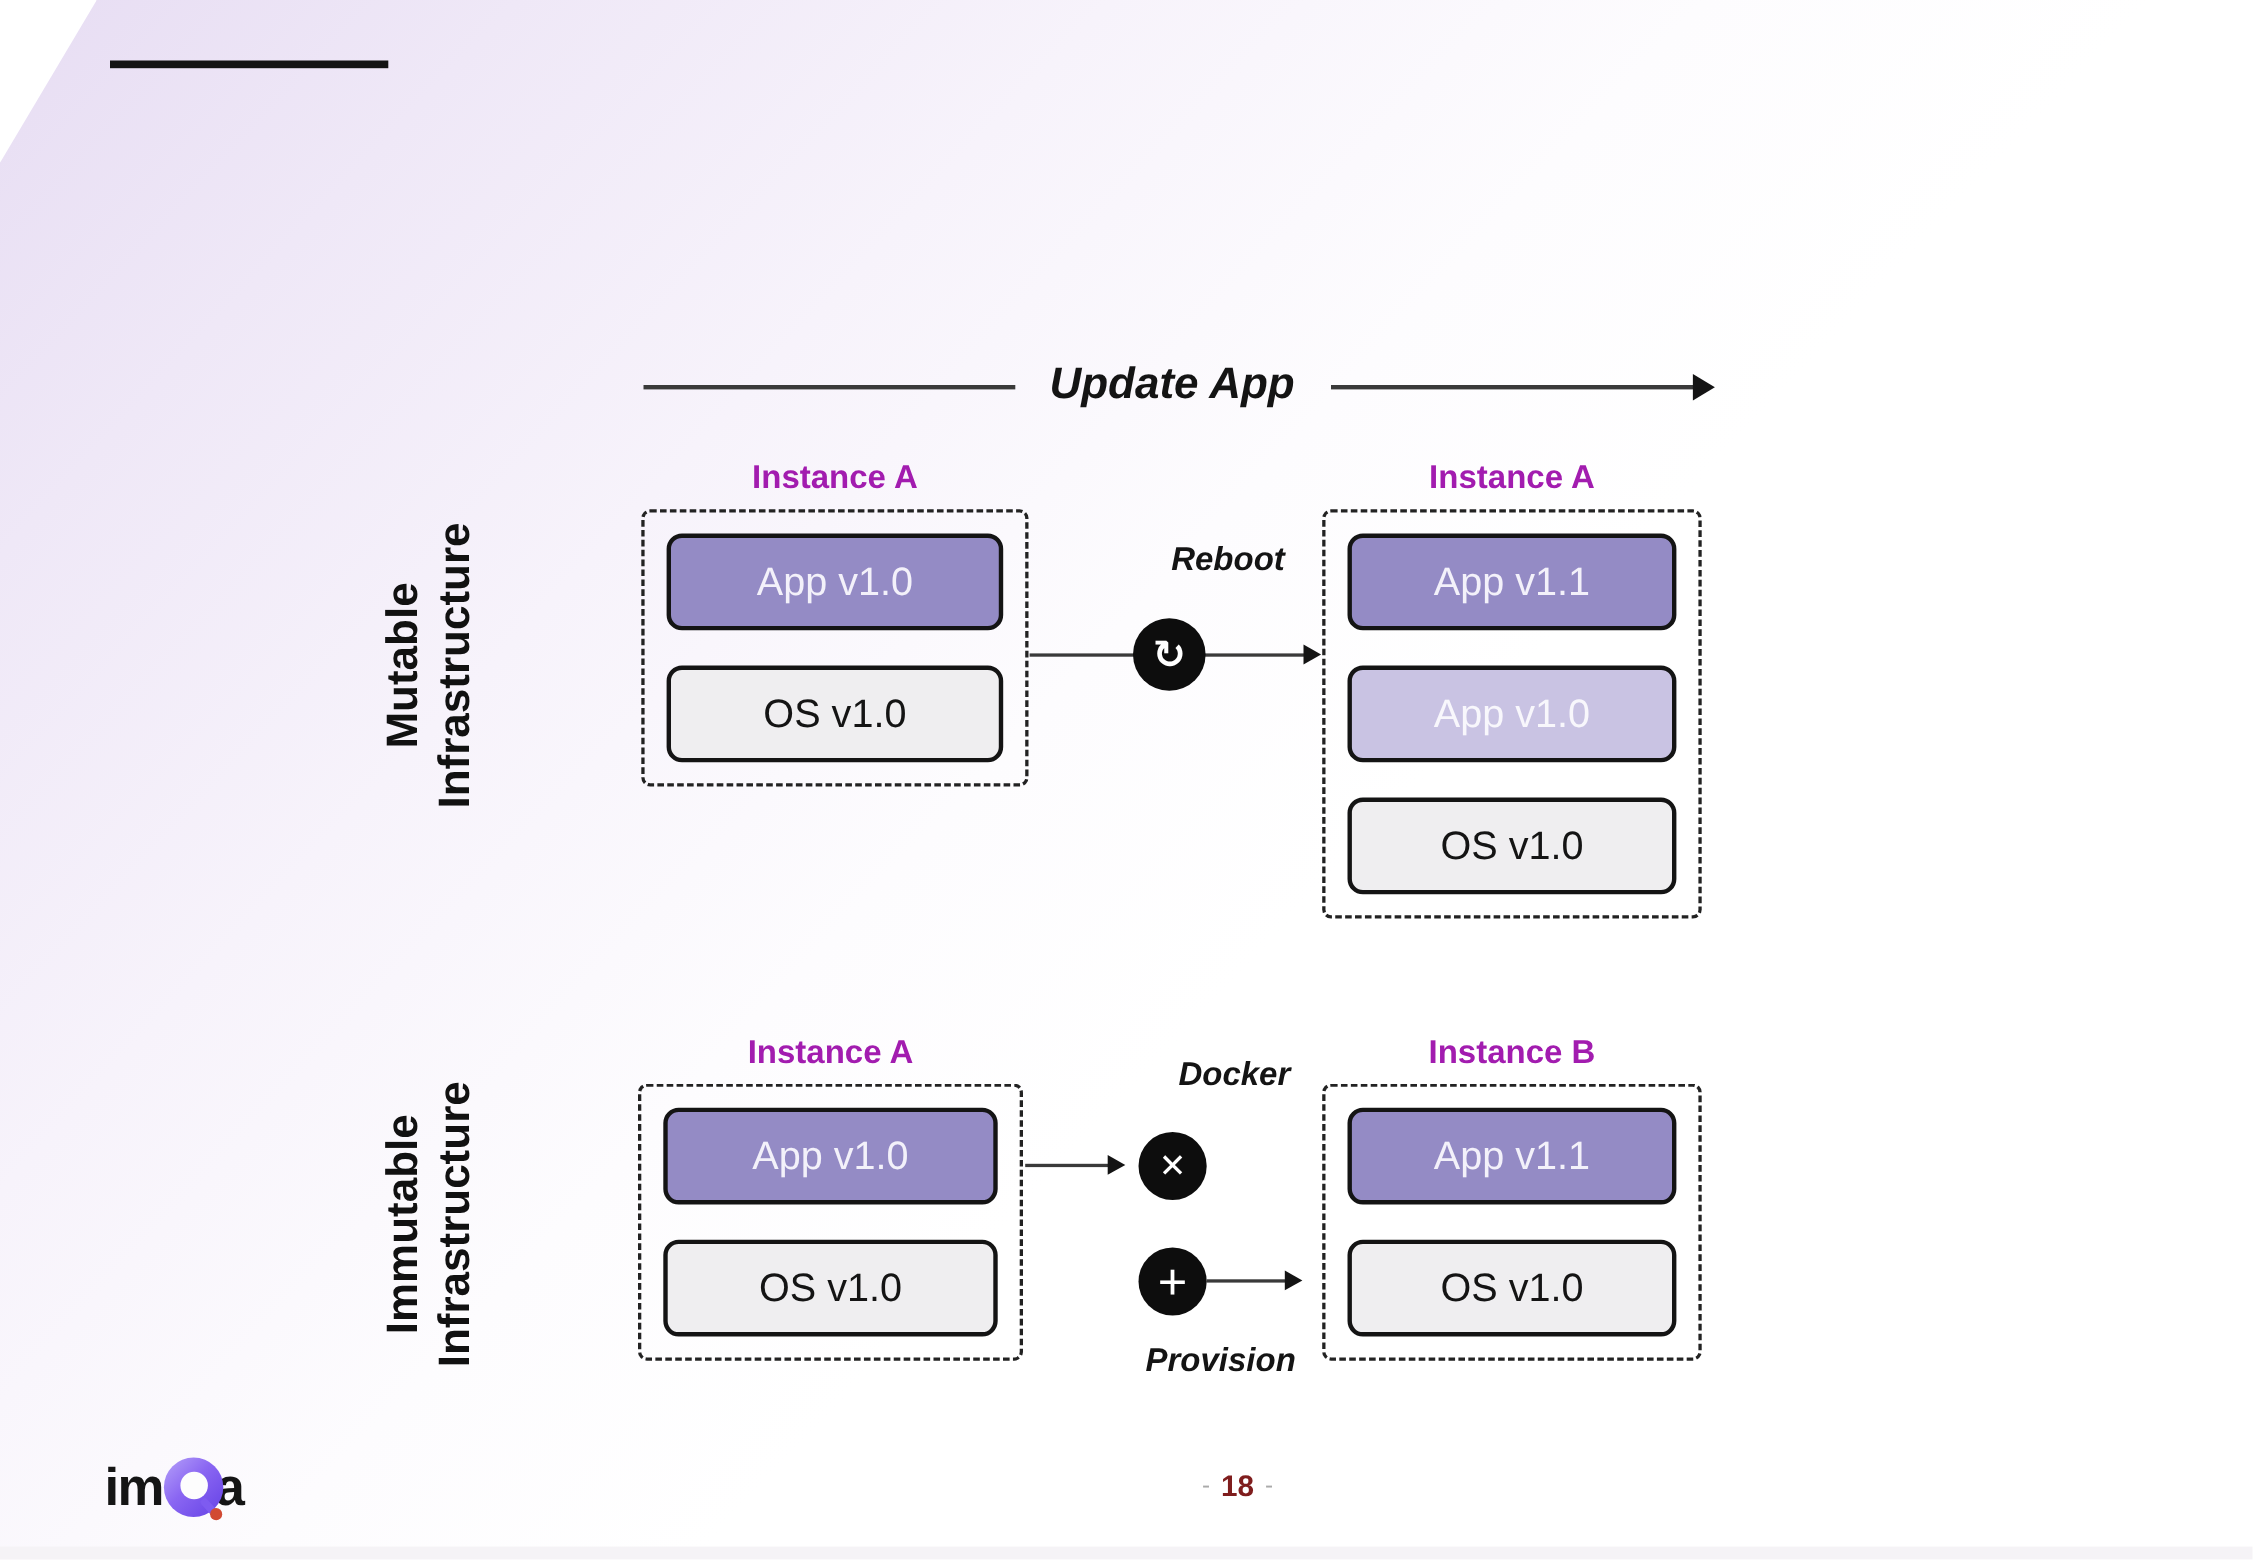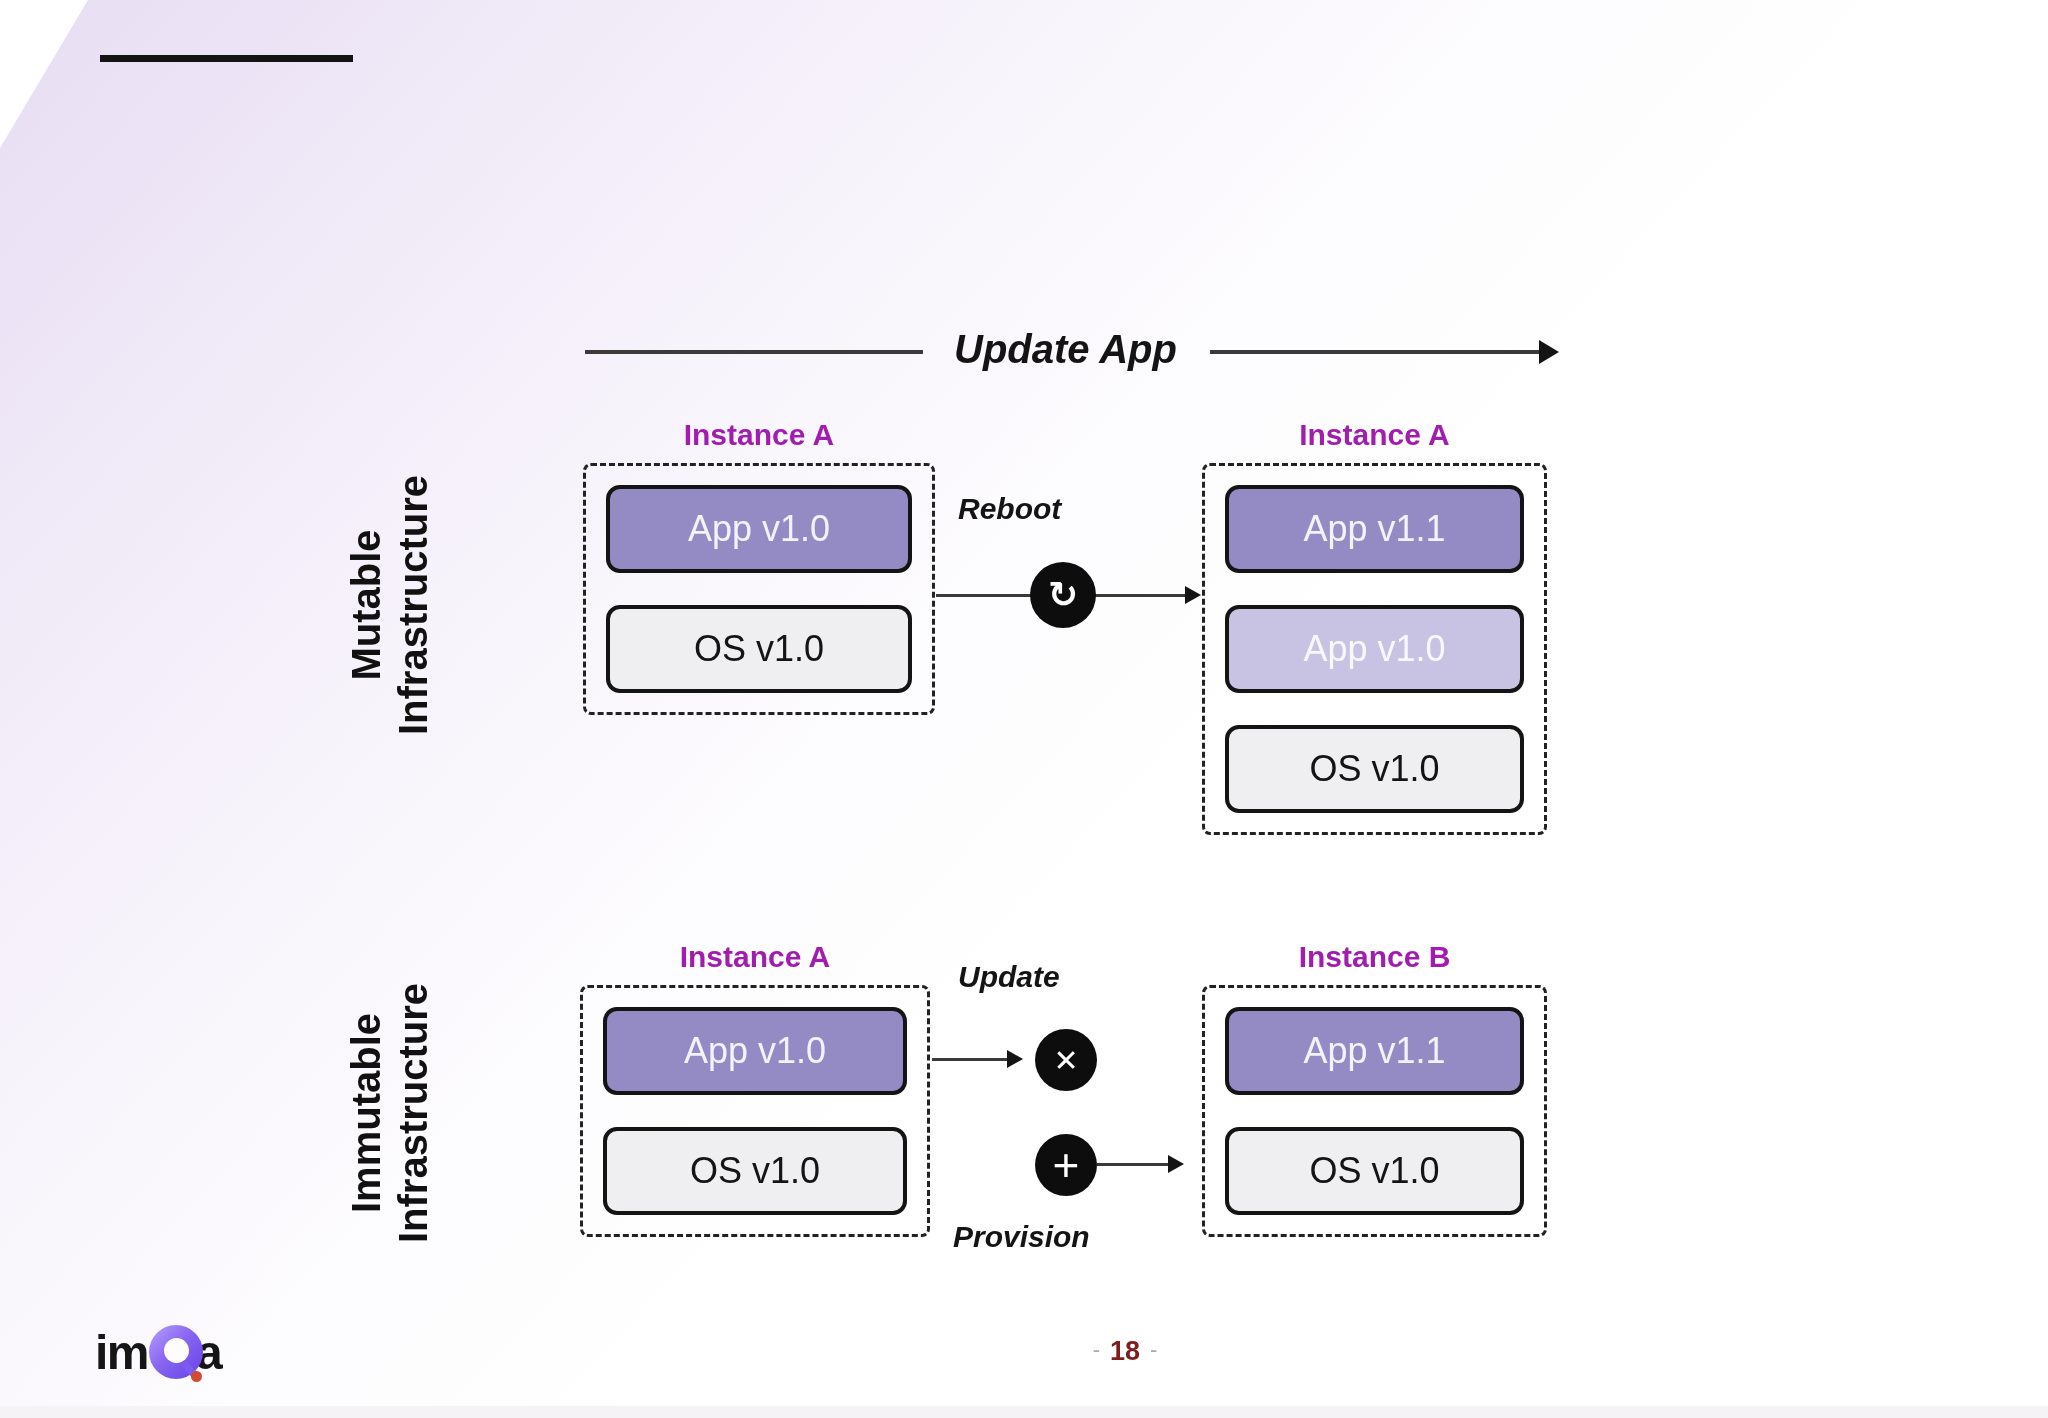--- a/index.html
+++ b/index.html
@@ -86,21 +86,21 @@
 
   .circle {
     position:absolute; border-radius:50%; background:#0d0d0d; color:#ffffff;
     display:flex; align-items:center; justify-content:center; z-index:3;
   }
   .circle.reboot    { left:1030px; top:562px;  width:66px; height:66px; font-size:36px; font-weight:700; }
   .circle.destroy   { left:1035px; top:1029px; width:62px; height:62px; font-size:30px; font-weight:700; }
   .circle.provision { left:1035px; top:1134px; width:62px; height:62px; font-size:46px; font-weight:400; }
 
   .action-label {
-    position:absolute; text-align:left;
+    position:absolute; text-align:right;
     font-size:30px; font-weight:700; font-style:italic; color:#141414;
   }
   .action-label.reboot    { left:958px; top:492px;  width:210px; }
   .action-label.destroy   { left:958px; top:960px;  width:215px; }
   .action-label.provision { left:953px; top:1220px; width:225px; }
 
   
   .page-num { position:absolute; left:1075px; top:1336px; width:100px; text-align:center; }
   .page-num .dash { color:#aaaaaa; font-size:22px; margin:0 10px; vertical-align:3px; }
   .page-num .num  { color:#7f1d1d; font-size:27px; font-weight:700; }
@@ -170,21 +170,21 @@
   </div>
 
   <div class="instance i-left">
     <div class="instance-title">Instance A</div>
     <div class="dashed-box">
       <div class="layer app">App v1.0</div>
       <div class="layer os">OS v1.0</div>
     </div>
   </div>
 
-  <div class="action-label destroy">Update</div>
+  <div class="action-label destroy">Docker</div>
   <div class="a-line destroy"></div>
   <div class="circle destroy">✕</div>
 
   <div class="circle provision">+</div>
   <div class="a-line provision"></div>
   <div class="action-label provision">Provision</div>
 
   <div class="instance i-right">
     <div class="instance-title">Instance B</div>
     <div class="dashed-box">

